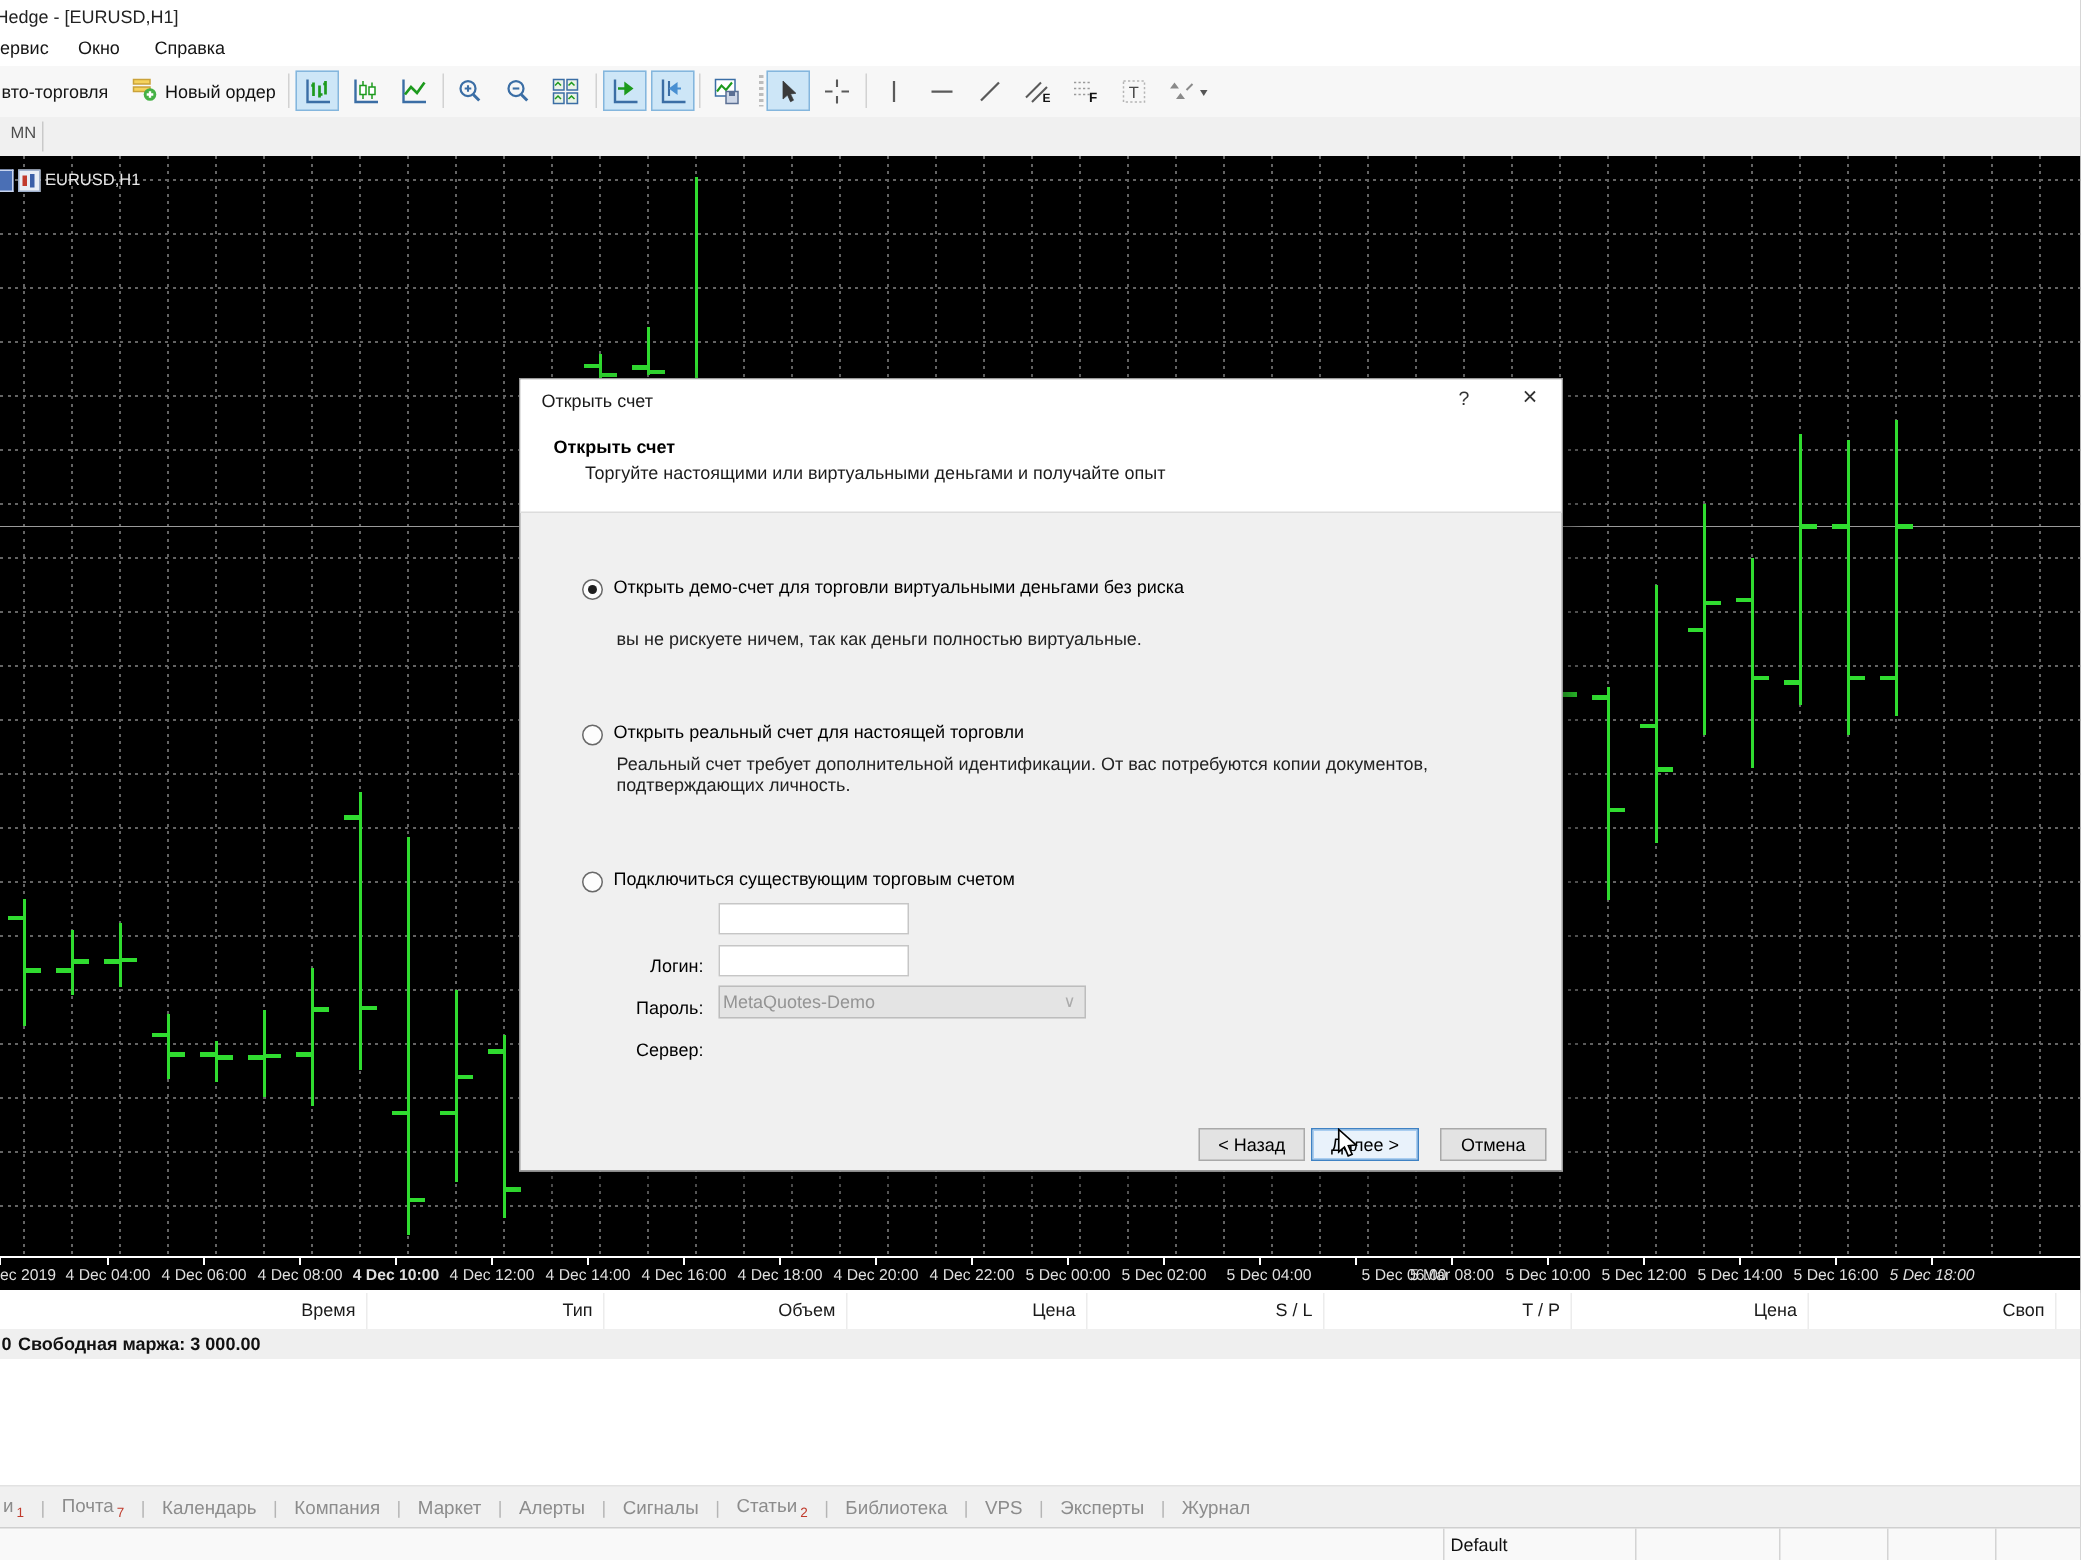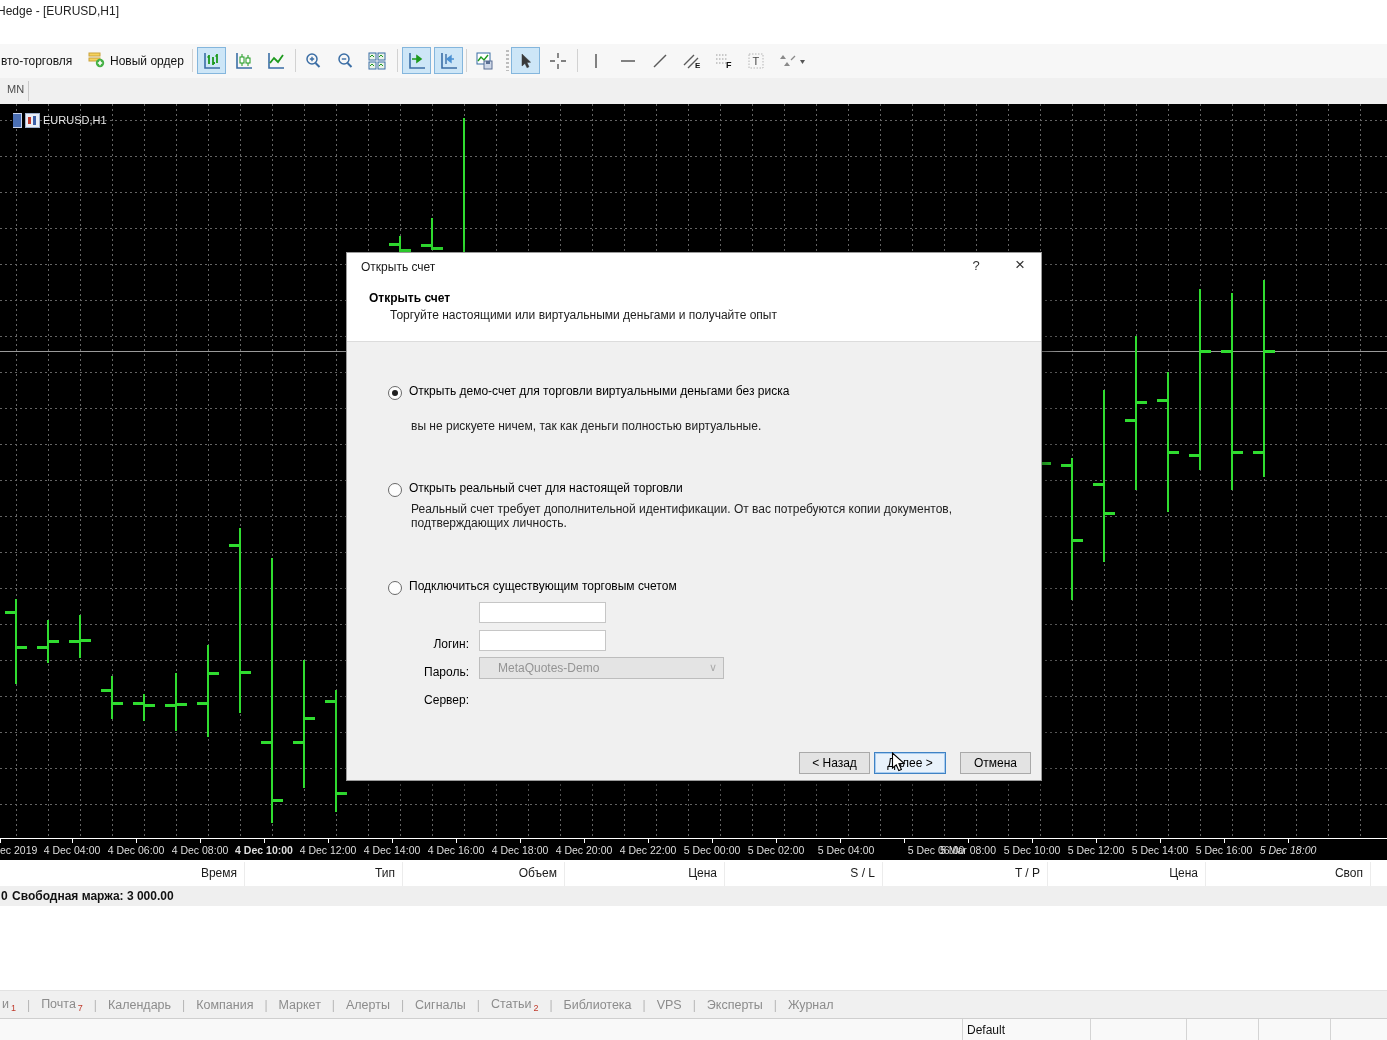--- a/index.html
+++ b/index.html
@@ -19,21 +19,21 @@
   .tbtn.on{background:#cde6f7;border:1px solid #84b6dd;}
   .tsep{position:absolute;top:5px;width:1px;height:23px;background:#d2d2d2;}
   .tdots{position:absolute;top:6px;width:3px;height:21px;
          background:repeating-linear-gradient(#bdbdbd 0 2px,transparent 2px 4px);}
   .periodbar{left:0;top:78px;width:1387px;height:26px;background:#f0f0f0;}
   .period-btn{position:absolute;left:3px;top:4px;padding:1px 4px;color:#4d4d4d;font-size:11px;}
   .period-sep{position:absolute;left:28px;top:3px;width:1px;height:20px;background:#c9c9c9;}
   
   .chart-region{left:0;top:104px;width:1387px;height:756px;background:#000;}
   #chart-svg{position:absolute;left:0;top:0;}
-  .symbol-label{position:absolute;left:0;top:8px;height:16px;display:flex;align-items:center;gap:3px;color:#e8e8e8;font-size:11px;margin-left:13px;}
+  .symbol-label{position:absolute;left:0;top:8px;height:16px;display:flex;align-items:center;gap:3px;color:#e8e8e8;font-size:11px;}
   .sym-ic1{width:8px;height:13px;background:#4a6fb5;border:1px solid #c8d4ee;border-left:none;}
   .sym-ic2{width:13px;height:13px;background:#e9eef6;border:1px solid #9fb0cc;position:relative;}
   .sym-ic2 i{position:absolute;width:3px;}
   .time-axis{position:absolute;left:0;top:738px;width:1387px;height:18px;overflow:hidden;}
   .ta-label{position:absolute;top:2px;color:#dedede;font-size:10.5px;white-space:nowrap;transform:translateX(-50%);}
   .ta-label.cut{transform:none;}
   
   .tb-head{left:0;top:862px;width:1387px;height:24px;background:#fff;border-bottom:1px solid #e4e4e4;}
   .col-h{position:absolute;top:4px;color:#1a1a1a;white-space:nowrap;}
   .col-sep{position:absolute;top:0;width:1px;height:24px;background:#ececec;}
@@ -61,36 +61,41 @@
   .dlg-header .h1{position:absolute;left:22px;top:11px;font-weight:bold;color:#000;}
   .dlg-header .h2{position:absolute;left:43px;top:28px;color:#1c1c1c;}
   .opt-radio{position:absolute;width:12px;height:12px;border:1px solid #696969;border-radius:50%;background:#fdfdfd;}
   .opt-radio.sel::after{content:"";position:absolute;left:3px;top:3px;width:6px;height:6px;border-radius:50%;background:#1f1f1f;}
   .opt-label{position:absolute;color:#000;white-space:nowrap;}
   .opt-desc{position:absolute;color:#222;white-space:nowrap;}
   .fld-label{position:absolute;width:90px;text-align:right;color:#000;margin-top:32px;}
   .fld-input{position:absolute;width:127px;height:21px;box-sizing:border-box;border:1px solid #c6c6c6;background:#fff;
              font-family:inherit;font-size:12px;padding:0 4px;}
   .fld-select{position:absolute;width:245px;height:22px;box-sizing:border-box;border:1px solid #bdbdbd;background:#e4e4e4;
-              color:#949494;display:flex;align-items:center;padding:0 18px;}
+              color:#949494;display:flex;align-items:center;padding:0 2px;}
   .fld-select .chev{position:absolute;right:6px;top:3px;color:#ababab;font-size:11px;}
   .dlg-btn{position:absolute;top:499px;width:71px;height:22px;box-sizing:border-box;background:#e3e3e3;
            border:1px solid #a9a9a9;display:flex;align-items:center;justify-content:center;color:#000;}
   .dlg-btn.default{background:#e9f2fb;border:1px solid #3f82c4;box-shadow:inset 0 0 0 1px #a9cdf0;}
   .cursor{pointer-events:none;}
 </style>
 </head>
 <body>
 
 <div class="app">
 
   <div class="abs titlebar">
     <span class="title">Hedge - [EURUSD,H1]</span>
   </div>
 
+  <div class="abs menubar">
+    <span class="menu-item" style="left:0px">ервис</span>
+    <span class="menu-item" style="left:52px">Окно</span>
+    <span class="menu-item" style="left:103px">Справка</span>
+  </div>
 
   <div class="abs toolbar">
     <span class="tb-label">вто-торговля</span>
     <div class="tb-newo">
       <span>
         <svg width="17" height="17" viewBox="0 0 17 17">
           <rect x="1" y="2" width="11" height="3" fill="#f6d35d" stroke="#caa23a" stroke-width="1"></rect>
           <rect x="1" y="7" width="11" height="3" fill="#f6d35d" stroke="#caa23a" stroke-width="1"></rect>
           <circle cx="12" cy="12" r="4.2" fill="#45b145"></circle>
           <path d="M12 9.8v4.4M9.8 12h4.4" stroke="#fff" stroke-width="1.6"></path>

